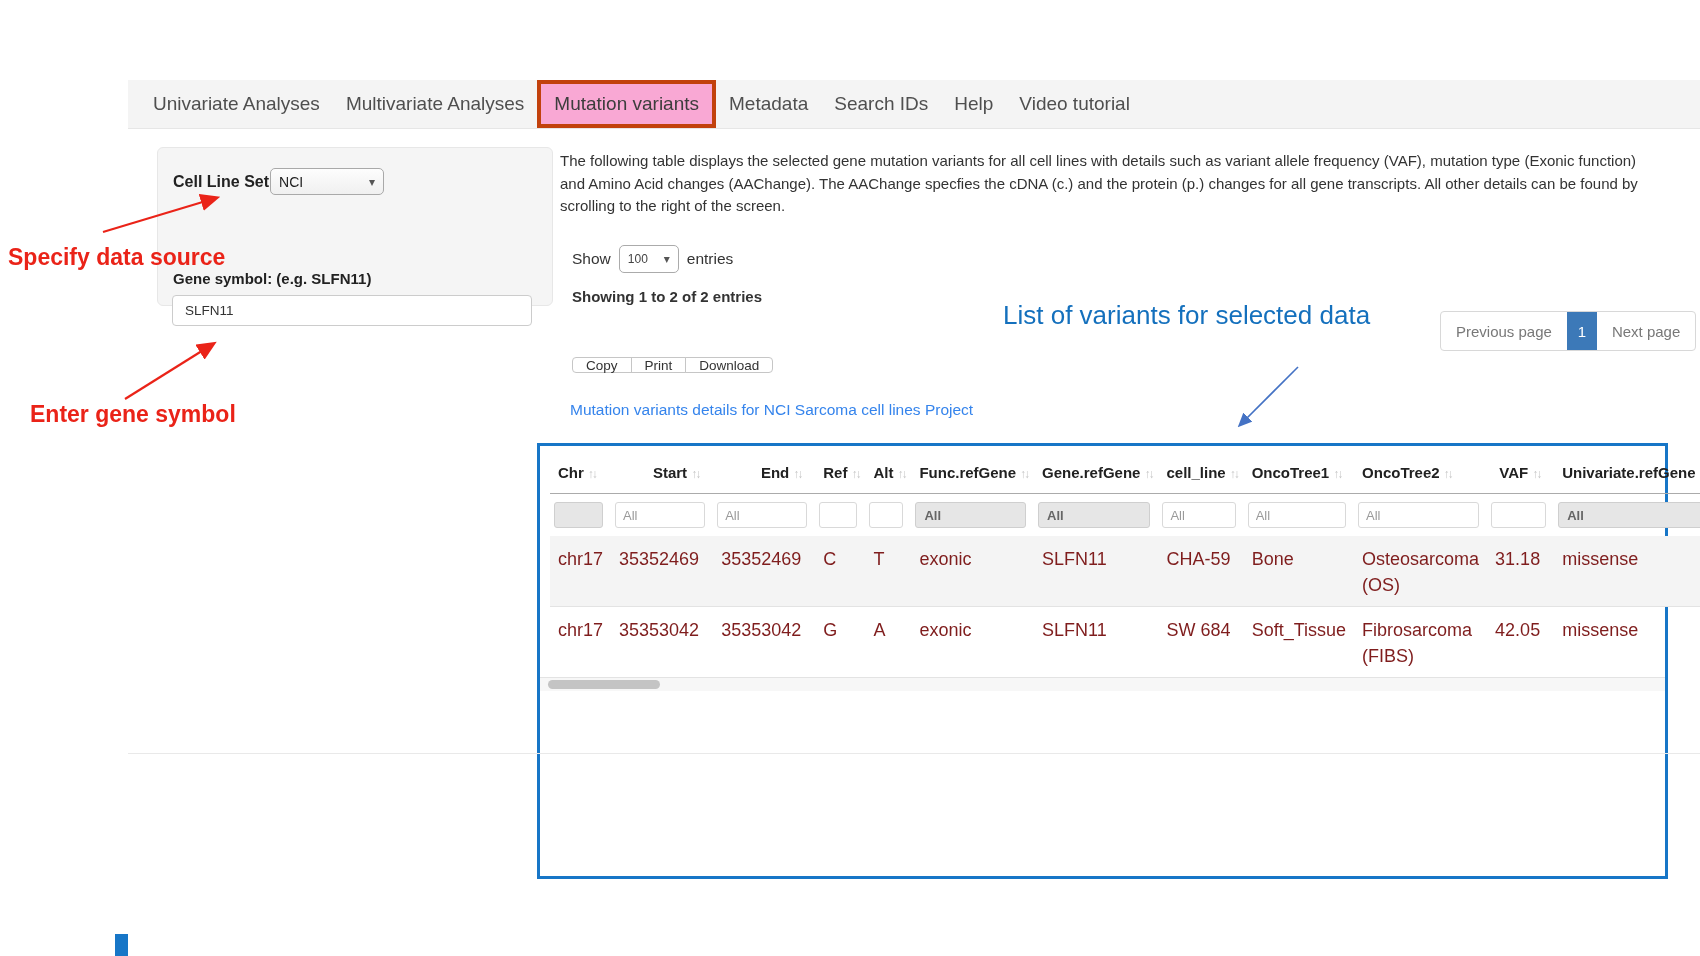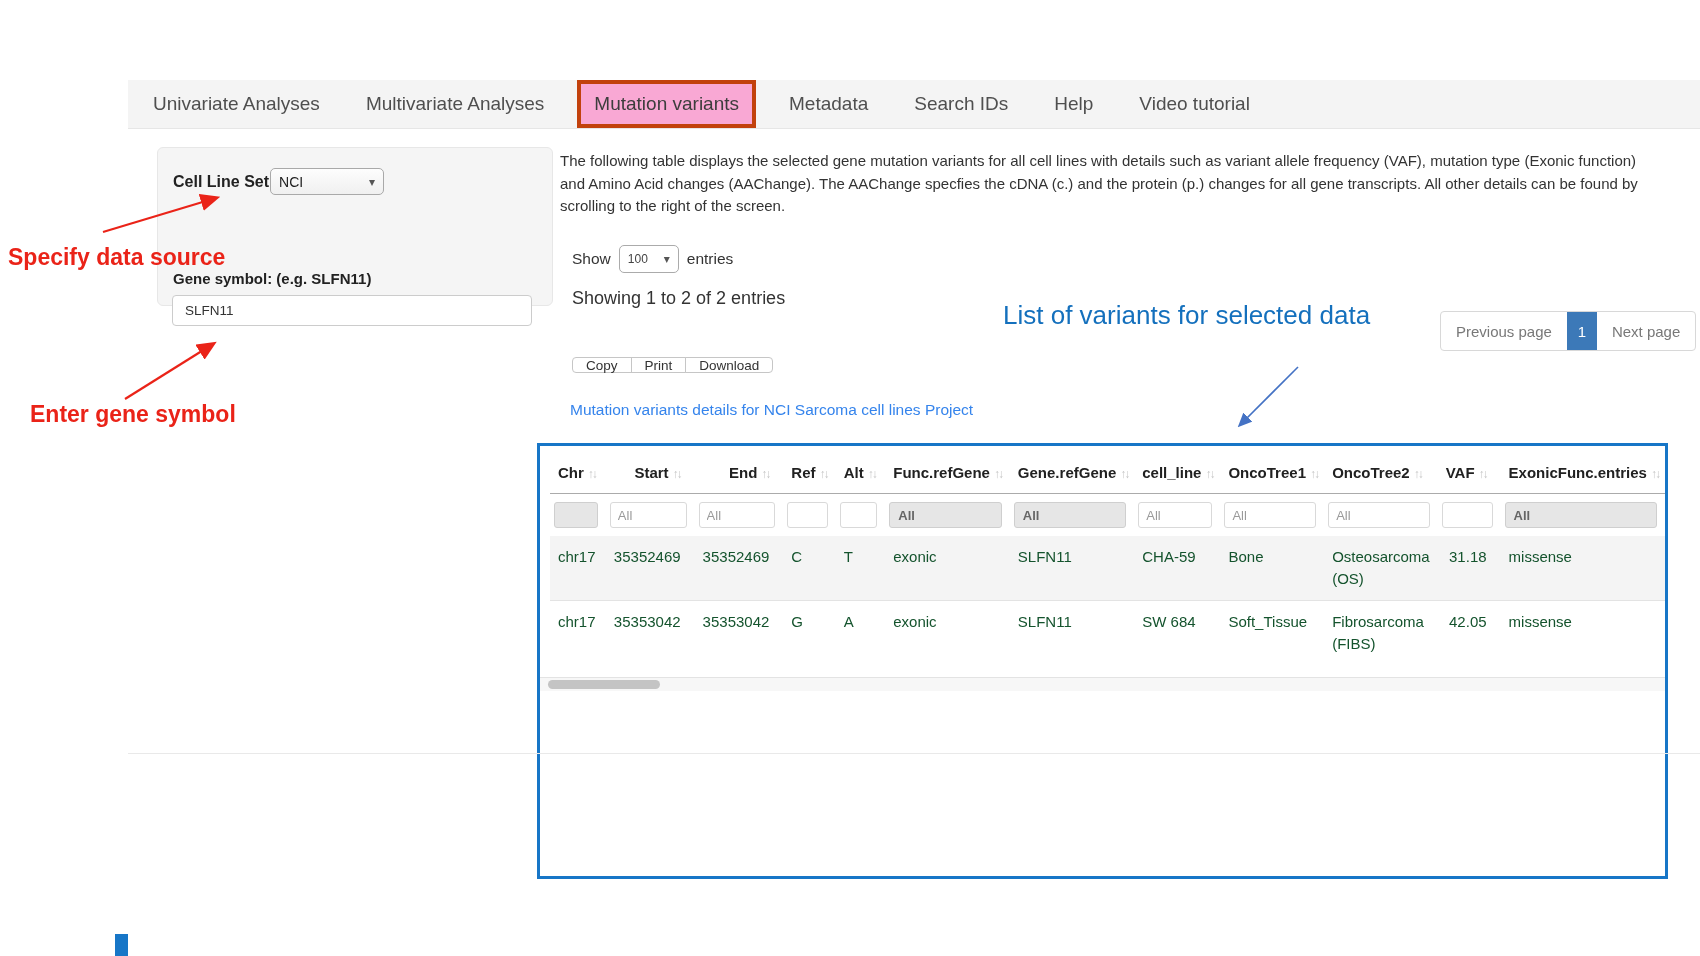--- a/index.html
+++ b/index.html
@@ -1,21 +1,21 @@
 <!DOCTYPE html>
 <html><head>
 <meta charset="utf-8">
 <style>
   html,body{margin:0;padding:0;background:#fff;}
   body{font-family:"Liberation Sans","DejaVu Sans",sans-serif;color:#333;}
   #page{position:relative;width:1700px;height:956px;background:#fff;overflow:hidden;}
 
   
   .navbar{position:absolute;left:128px;right:0;top:80px;height:48px;background:#f4f4f4;
-          border-bottom:1px solid #e6e6e6;display:flex;align-items:stretch;padding-left:12px;gap:20px;}
+          border-bottom:1px solid #e6e6e6;display:flex;align-items:stretch;padding-left:12px;}
   .tab{display:flex;align-items:center;padding:0 13px;font-size:19px;color:#4f4f4f;cursor:pointer;white-space:nowrap;}
   .tab.active{background:#f9a8d4;border:4px solid #c2410c;color:#3d3d3d;box-sizing:border-box;}
 
   
   .well{position:absolute;left:157px;top:147px;width:396px;height:159px;background:#f5f5f5;
         border:1px solid #e7e7e7;border-radius:6px;box-sizing:border-box;}
   .well .row1{position:absolute;left:15px;top:20px;display:flex;align-items:center;}
   .lbl{font-weight:700;font-size:16px;color:#222;}
   .sel{display:flex;align-items:center;justify-content:space-between;box-sizing:border-box;
        border:1px solid #a9a9a9;border-radius:5px;background:linear-gradient(#fdfdfd,#f0f0f0);
@@ -24,21 +24,21 @@
   .chev{font-size:12px;color:#555;line-height:1;}
   .gene-lbl{position:absolute;left:15px;top:122px;font-weight:700;font-size:15px;color:#222;}
   .gene-inp{position:absolute;left:14px;top:147px;width:360px;height:31px;box-sizing:border-box;
             border:1px solid #ccc;border-radius:4px;font-size:13.5px;color:#333;padding:0 12px;
             font-family:inherit;background:#fff;}
 
   
   .desc{position:absolute;left:560px;top:150px;width:1102px;font-size:15px;line-height:1.5;color:#333;}
   .show-row{position:absolute;left:572px;top:245px;display:flex;align-items:center;font-size:15.5px;color:#333;}
   .show-sel{width:60px;height:28px;margin:0 8px;background:#fff;border:1px solid #ababab;font-size:12px;color:#444;}
-  .showing{position:absolute;left:572px;top:288px;font-size:18px;color:#333;}
+  .showing{position:absolute;left:572px;top:288px;font-size:15px;color:#333;font-weight:bold;}
   .dt-buttons{position:absolute;left:572px;top:357px;display:flex;}
   .dtbtn{height:16px;padding:0 13px;background:#fff;border:1px solid #c6c6c6;font-size:13.5px;color:#333;
          font-family:inherit;margin-left:-1px;cursor:pointer;}
   .dtbtn:first-child{border-radius:4px 0 0 4px;margin-left:0;}
   .dtbtn:last-child{border-radius:0 4px 4px 0;}
   .tbl-title{position:absolute;left:570px;top:401px;font-size:15.5px;font-weight:500;color:#3584ec;}
 
   
   .pager{position:absolute;left:1440px;top:311px;height:38px;display:flex;align-items:stretch;
          border:1px solid #d8d8d8;border-radius:4px;background:#fff;overflow:hidden;font-size:15px;}
@@ -59,21 +59,21 @@
   .dtable th,.dtable td{text-align:left;vertical-align:top;overflow:hidden;}
   .dtable tr.hdr th{font-size:15px;font-weight:700;color:#212121;padding:6px 6px 12px 8px;
                     border-bottom:1px solid #ababab;white-space:nowrap;cursor:pointer;}
   .sort{font-size:12px;font-weight:700;color:#c6c6c6;letter-spacing:-2px;margin-left:4px;}
   .dtable tr.flt th{padding:8px 8px 8px 4px;}
   .finp{width:100%;height:26px;box-sizing:border-box;border:1px solid #d9d9d9;border-radius:3px;
         font-size:13px;color:#555;padding:0 7px;font-family:inherit;background:#fff;}
   .finp::placeholder{color:#9a9a9a;}
   .fsel{width:100%;height:26px;box-sizing:border-box;border:1px solid #cfcfcf;border-radius:3px;
         background:#e6e6e6;font-size:13px;color:#666;display:flex;align-items:center;padding:0 8px;cursor:pointer;}
-  .dtable tbody td{font-size:15px;color:#14532d;padding:10px 8px 8px 8px;line-height:1.45;}
+  .dtable tbody td{font-size:18px;color:#7f1d1d;padding:10px 8px 8px 8px;line-height:1.45;}
   .dtable tbody tr.r0{background:#f4f4f4;}
   .dtable tbody tr.r0 td{height:46px;}
   .dtable tbody tr.r1 td{border-top:1px solid #e3e3e3;height:40px;}
   .ralign{text-align:right !important;padding-right:14px !important;}
   .hscroll{position:absolute;left:0;right:0;top:231px;height:13px;background:#f7f7f7;border-top:1px solid #e3e3e3;}
   .hthumb{position:absolute;left:8px;top:2px;width:112px;height:9px;border-radius:5px;background:#c4c4c4;}
 
   .page-rule{position:absolute;left:128px;right:0;top:753px;height:1px;background:#e9e9e9;z-index:3;}
   .corner{position:absolute;left:115px;top:934px;width:13px;height:22px;background:#1776c7;}
 </style>
@@ -176,21 +176,21 @@
             <th class="ralign"><span>Start</span><span class="sort">↑↓</span></th>
             <th class="ralign"><span>End</span><span class="sort">↑↓</span></th>
             <th><span>Ref</span><span class="sort">↑↓</span></th>
             <th><span>Alt</span><span class="sort">↑↓</span></th>
             <th><span>Func.refGene</span><span class="sort">↑↓</span></th>
             <th><span>Gene.refGene</span><span class="sort">↑↓</span></th>
             <th><span>cell_line</span><span class="sort">↑↓</span></th>
             <th><span>OncoTree1</span><span class="sort">↑↓</span></th>
             <th><span>OncoTree2</span><span class="sort">↑↓</span></th>
             <th class="ralign"><span>VAF</span><span class="sort">↑↓</span></th>
-            <th><span>ExonicFunc.entries</span><span class="sort">↑↓</span></th>
+            <th><span>Univariate.refGene</span><span class="sort">↑↓</span></th>
           </tr>
         <tr class="flt">
             <th>
               <div class="fsel"></div>
             </th>
             <th><input class="finp" type="text" placeholder="All" style=""></th>
             <th><input class="finp" type="text" placeholder="All" style=""></th>
             <th><input class="finp" type="text" style=""></th>
             <th><input class="finp" type="text" style=""></th>
             <th>

